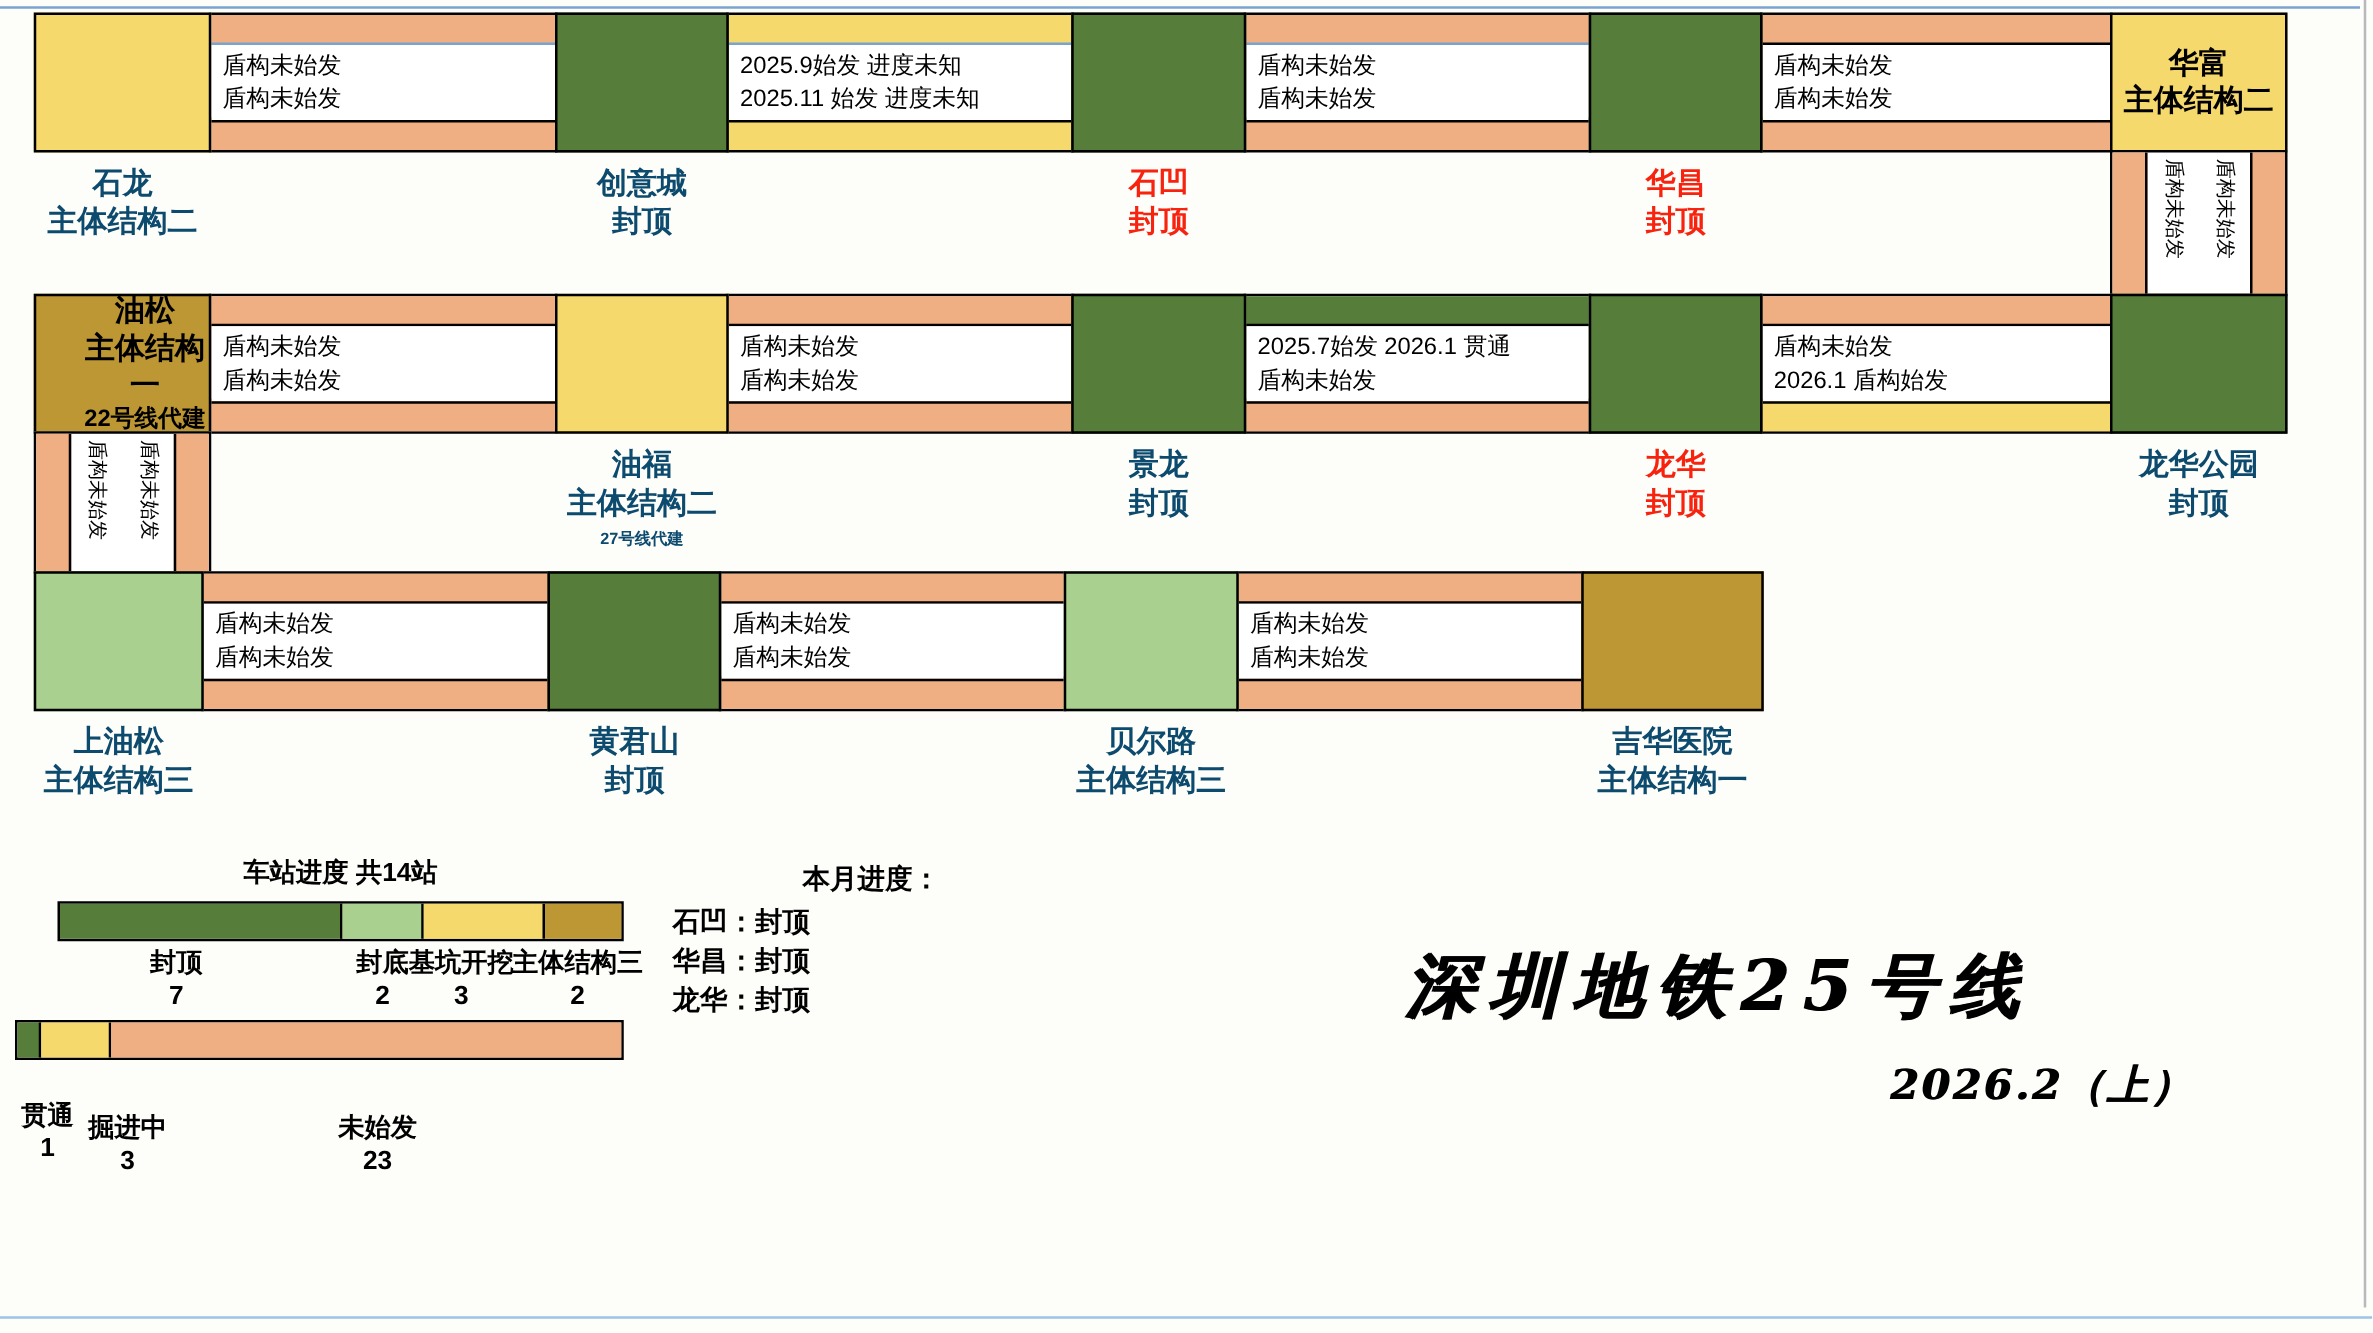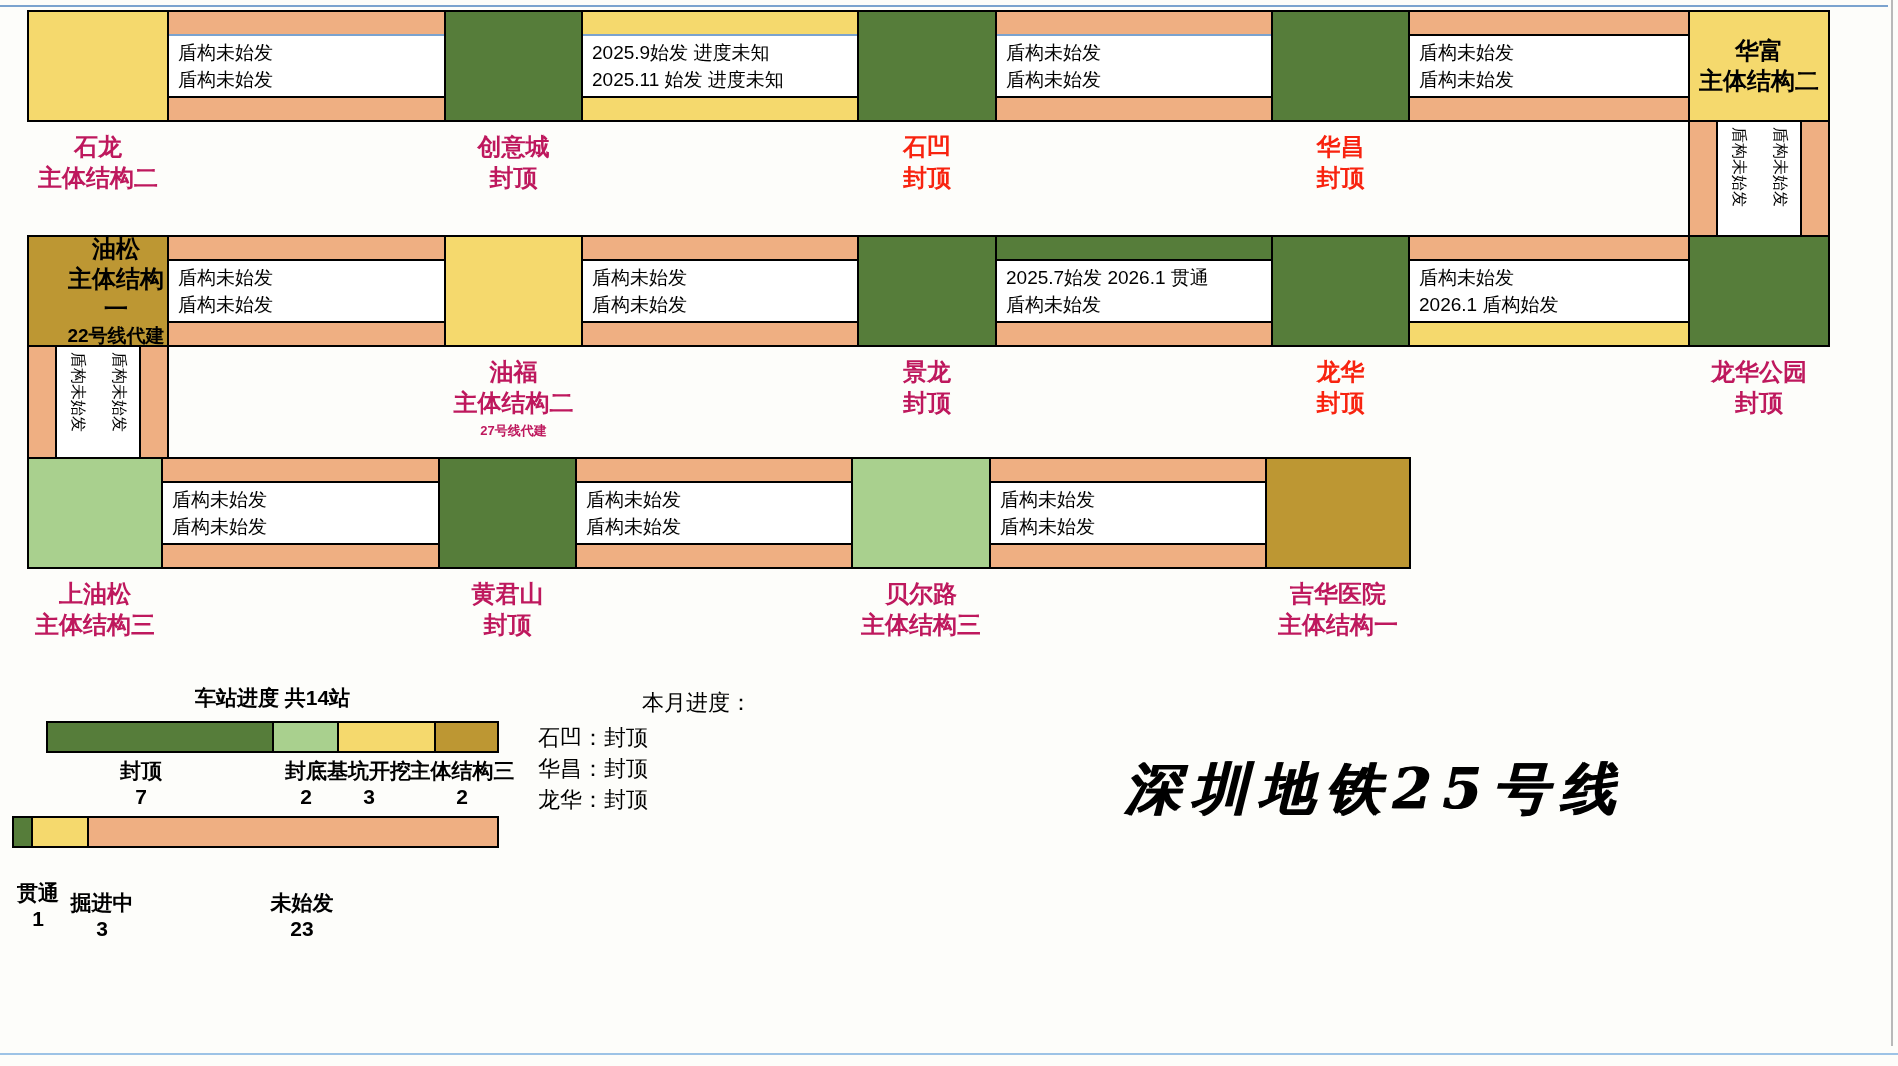--- a/index.html
+++ b/index.html
@@ -32,21 +32,21 @@
   .sbox.inlabel { display:flex; flex-direction:column; justify-content:center; align-items:center;
                   font-weight:bold; text-align:center; }
   .sbox.inlabel .l1, .sbox.inlabel .l2 { font-size:24px; line-height:30px; }
   .sbox.inlabel .l3 { font-size:19px; line-height:24px; }
 
   .slabel { position:absolute; top:calc(100% + 9px); left:50%; transform:translateX(-50%);
             text-align:center; font-weight:bold; white-space:nowrap; }
   .slabel .l1, .slabel .l2 { font-size:24px; line-height:31px; }
   .slabel .l3 { font-size:13px; line-height:25px; }
   [data-color="red"] { color:#f8230f; }
-  [data-color="black"] { color:#be185d; }
+  [data-color="black"] { color:#0c4a6e; }
 
   .segment { height:112px; border:2px solid #000; display:flex; flex-direction:column; background:#fff; }
   .strip { width:100%; }
   .strip.top    { height:24px; border-bottom:2px solid #000; }
   .strip.bottom { height:24px; border-top:2px solid #000; margin-top:auto; }
   .segment.blue-sep .strip.top { border-bottom-color:#7ba3cf; }
   .seg-white { height:58px; background:#fff; padding:3px 0 0 9px; }
   .tline { font-size:19px; line-height:27px; white-space:nowrap; }
 
   .connector { position:absolute; border:2px solid #000; display:flex; background:#fff; }
@@ -58,21 +58,21 @@
 
   
   .legend { position:absolute; }
   .ltitle { text-align:center; font-weight:bold; font-size:21px; margin-bottom:9px; white-space:nowrap; }
   .lbar { display:flex; border:2px solid #000; height:32px; }
   .lseg { height:100%; border-right:2px solid #000; }
   .lseg:last-child { border-right:none; }
   .lcap { position:absolute; transform:translateX(-50%); text-align:center; white-space:nowrap;
           font-weight:bold; font-size:21px; line-height:26px; }
 
-  .monthly { position:absolute; left:538px; top:688px; font-weight:normal; font-size:22px; }
+  .monthly { position:absolute; left:538px; top:688px; font-weight:bold; font-size:22px; }
   .monthly .mtitle { padding-left:104px; white-space:nowrap; }
   .monthly .mlist { margin-top:4px; }
   .monthly .mitem { line-height:31px; white-space:nowrap; }
 
   .main-title { position:absolute; left:1124px; top:752px; font-family:"DejaVu Serif",serif;
                 font-style:italic; font-weight:bold; font-size:56px; letter-spacing:11px;
                 white-space:nowrap; text-shadow:1.5px 0 0 #000; }
   .sub-title  { position:absolute; left:1512px; top:846px; font-family:"DejaVu Serif",serif;
                 font-style:italic; font-weight:bold; font-size:33px; letter-spacing:2px;
                 white-space:nowrap; text-shadow:0.8px 0 0 #000; }
@@ -346,17 +346,18 @@
   <div class="monthly">
     <div class="mtitle">本月进度：</div>
     <div class="mlist">
       <div class="mitem">石凹：封顶</div>
       <div class="mitem">华昌：封顶</div>
       <div class="mitem">龙华：封顶</div>
     </div>
   </div>
 
   <div class="main-title">深圳地铁25号线</div>
+  <div class="sub-title">2026.2（上）</div>
 
   <div class="bottom-blue"></div>
   <div class="right-gray"></div>
 
 </div>
 
 </body></html>

